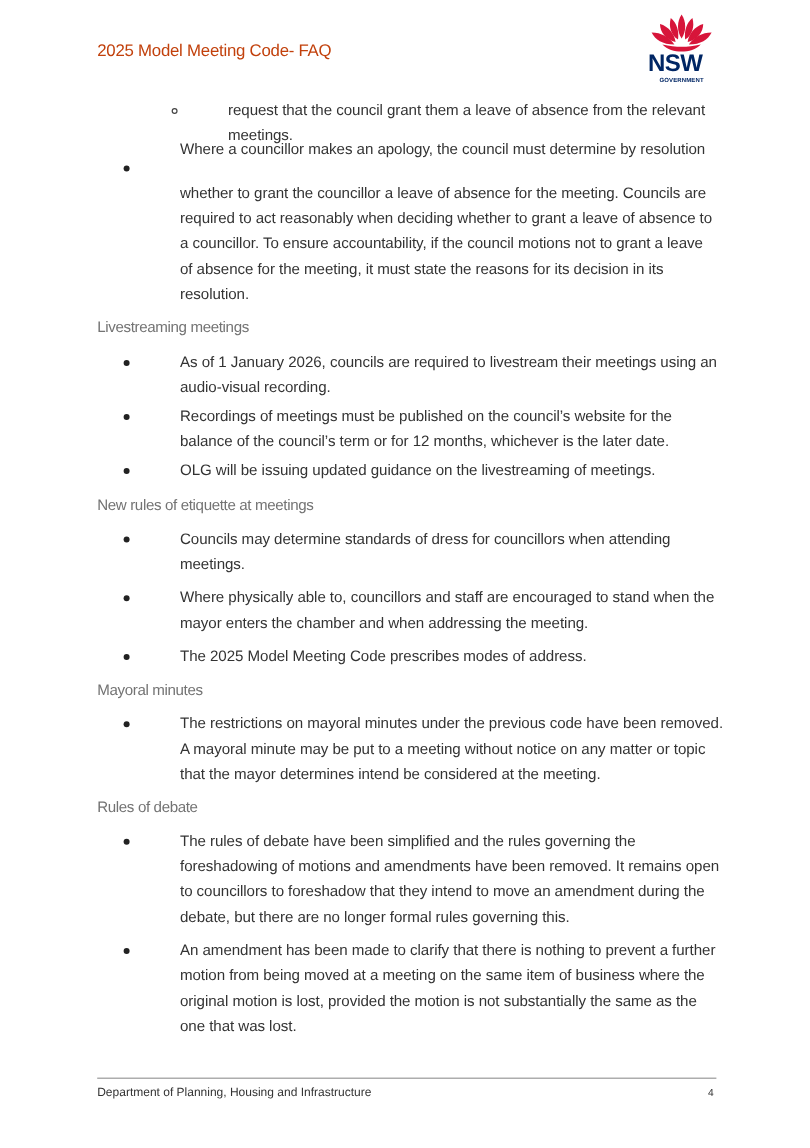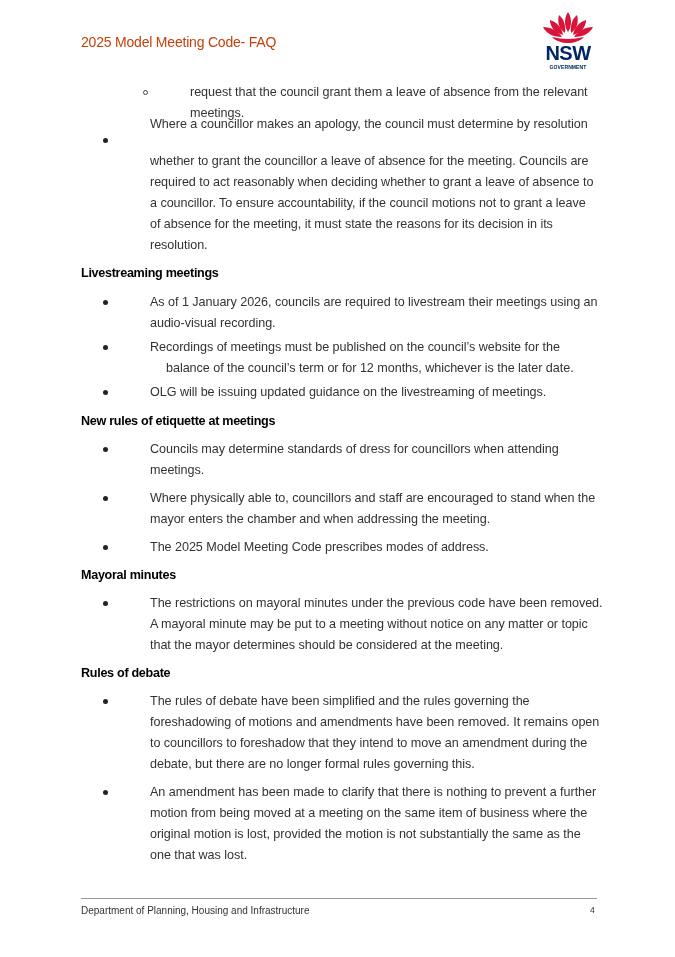--- a/index.html
+++ b/index.html
@@ -7,34 +7,34 @@
       width: 675px; height: 957px; position: relative; overflow: hidden;
       font-family: "Liberation Sans", sans-serif; color: #2b2b2b;
     }
     .header-title {
       position: absolute; left: 81px; top: 34px;
       font-size: 14px; color: #c2410c; letter-spacing: -0.2px;
     }
     .logo { position: absolute; left: 540px; top: 10px; width: 60px; height: 62px; }
     .logo svg { display: block; }
     .logo .nsw {
-      position: absolute; left: 0; top: 33px; width: 56px; text-align: center;
+      position: absolute; left: 0; top: 33px; width: 56px; text-align: left;
       font-weight: bold; font-size: 20px; color: #002664; letter-spacing: -0.5px; line-height: 20px;
     }
     .logo .gov {
       position: absolute; left: 0; top: 54px; width: 56px; text-align: center;
       font-weight: bold; font-size: 5px; color: #002664; letter-spacing: 0.1px;
     }
     .content { position: absolute; left: 0; top: 0; width: 675px; }
     .line {
       position: absolute; font-size: 12.6px; color: #333333; white-space: nowrap;
       line-height: 16px; letter-spacing: -0.05px; padding-left: 28px;
     }
     .heading {
-      position: absolute; left: 81px; font-weight: bold; font-size: 12.6px; color: #000000;
+      position: absolute; left: 81px; font-weight: normal; font-size: 12.6px; color: #737373;
       white-space: nowrap; letter-spacing: -0.3px; line-height: 16px;
     }
     .bullet {
       position: absolute; left: 103px; width: 5px; height: 5px; border-radius: 50%; background: #222;
     }
     .sub-bullet {
       position: absolute; left: 143px; width: 5px; height: 5px; border-radius: 50%;
       border: 1px solid #444; box-sizing: border-box;
     }
     .footer-rule {
@@ -82,39 +82,39 @@
   <div class="line" style="left:122px;top:195px">a councillor. To ensure accountability, if the council motions not to grant a leave</div>
   <div class="line" style="left:122px;top:216px">of absence for the meeting, it must state the reasons for its decision in its</div>
   <div class="line" style="left:122px;top:237px">resolution.</div>
 
   <div class="heading" style="top:265px">Livestreaming meetings</div>
   <span class="bullet" style="top:300px"></span>
   <div class="line" style="left:122px;top:294px">As of 1 January 2026, councils are required to livestream their meetings using an</div>
   <div class="line" style="left:122px;top:315px">audio-visual recording.</div>
   <span class="bullet" style="top:345px"></span>
   <div class="line" style="left:122px;top:339px">Recordings of meetings must be published on the council’s website for the</div>
-  <div class="line" style="left:138px;top:360px">balance of the council’s term or for 12 months, whichever is the later date.</div>
+  <div class="line" style="left:122px;top:360px">balance of the council’s term or for 12 months, whichever is the later date.</div>
   <span class="bullet" style="top:390px"></span>
   <div class="line" style="left:122px;top:384px">OLG will be issuing updated guidance on the livestreaming of meetings.</div>
 
   <div class="heading" style="top:413px">New rules of etiquette at meetings</div>
   <span class="bullet" style="top:447px"></span>
   <div class="line" style="left:122px;top:441px">Councils may determine standards of dress for councillors when attending</div>
   <div class="line" style="left:122px;top:462px">meetings.</div>
   <span class="bullet" style="top:496px"></span>
   <div class="line" style="left:122px;top:490px">Where physically able to, councillors and staff are encouraged to stand when the</div>
   <div class="line" style="left:122px;top:511px">mayor enters the chamber and when addressing the meeting.</div>
   <span class="bullet" style="top:545px"></span>
   <div class="line" style="left:122px;top:539px">The 2025 Model Meeting Code prescribes modes of address.</div>
 
   <div class="heading" style="top:567px">Mayoral minutes</div>
   <span class="bullet" style="top:601px"></span>
   <div class="line" style="left:122px;top:595px">The restrictions on mayoral minutes under the previous code have been removed.</div>
   <div class="line" style="left:122px;top:616px">A mayoral minute may be put to a meeting without notice on any matter or topic</div>
-  <div class="line" style="left:122px;top:637px">that the mayor determines should be considered at the meeting.</div>
+  <div class="line" style="left:122px;top:637px">that the mayor determines intend be considered at the meeting.</div>
 
   <div class="heading" style="top:665px">Rules of debate</div>
   <span class="bullet" style="top:699px"></span>
   <div class="line" style="left:122px;top:693px">The rules of debate have been simplified and the rules governing the</div>
   <div class="line" style="left:122px;top:714px">foreshadowing of motions and amendments have been removed. It remains open</div>
   <div class="line" style="left:122px;top:735px">to councillors to foreshadow that they intend to move an amendment during the</div>
   <div class="line" style="left:122px;top:756px">debate, but there are no longer formal rules governing this.</div>
   <span class="bullet" style="top:790px"></span>
   <div class="line" style="left:122px;top:784px">An amendment has been made to clarify that there is nothing to prevent a further</div>
   <div class="line" style="left:122px;top:805px">motion from being moved at a meeting on the same item of business where the</div>

